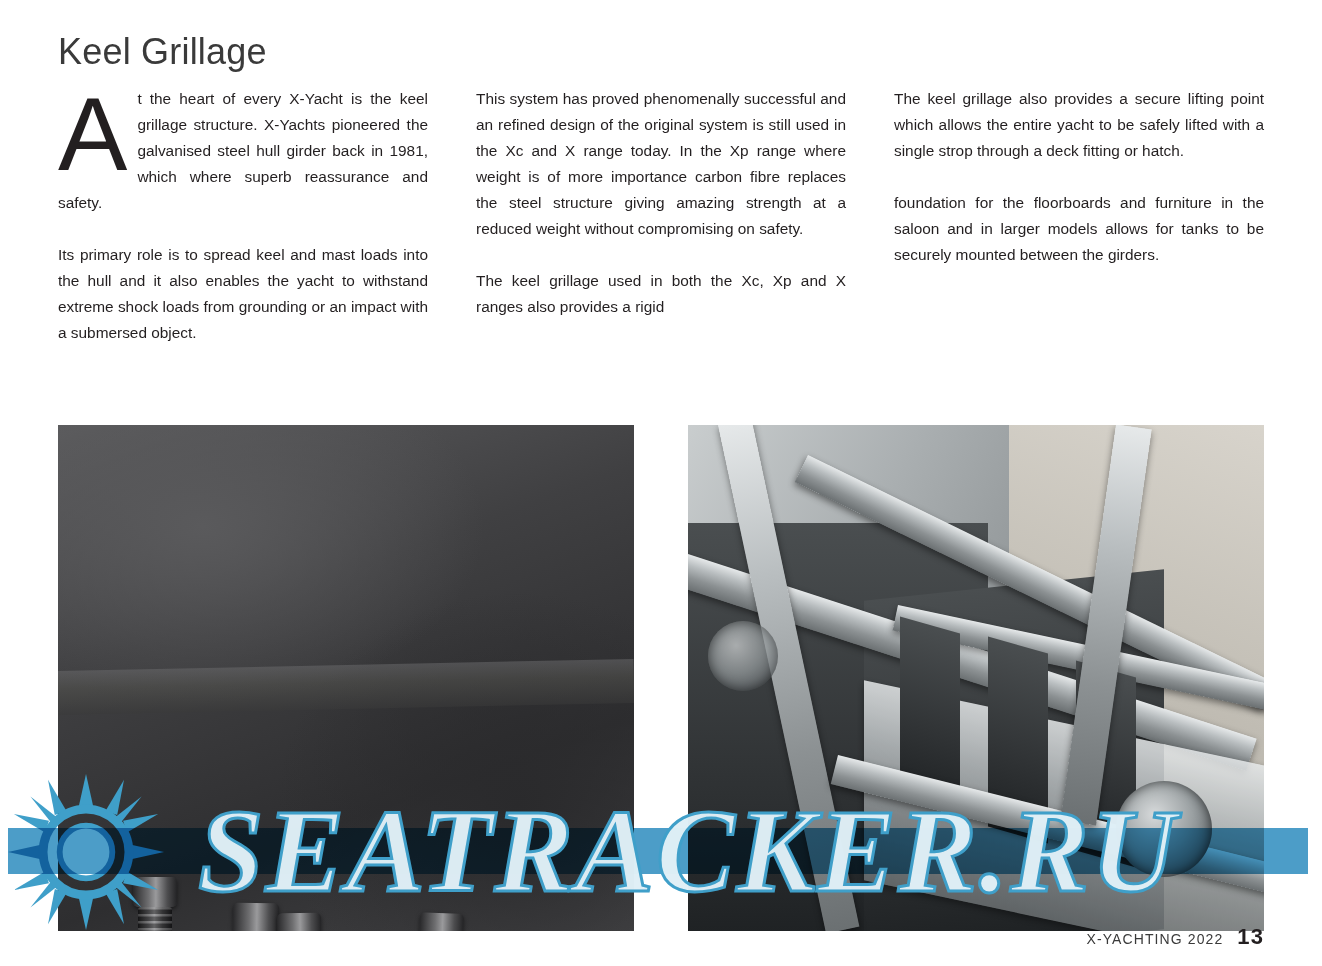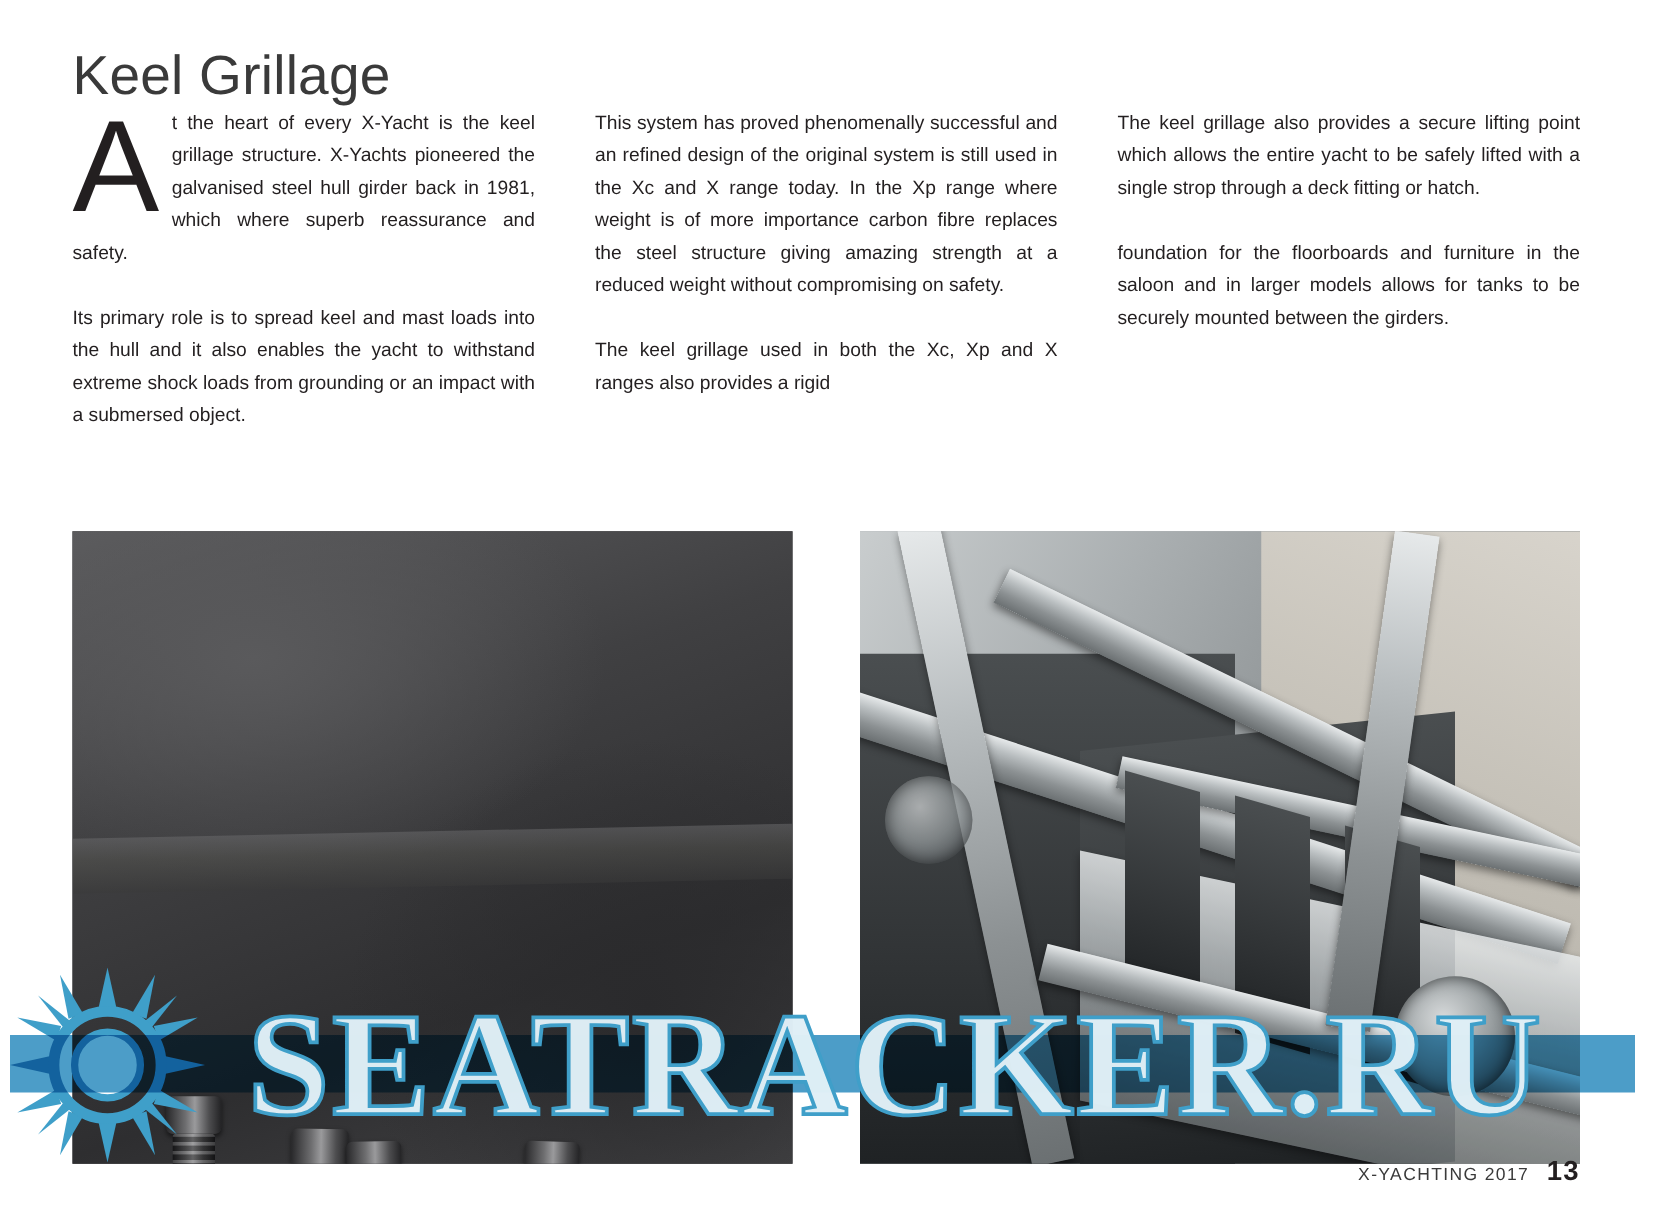--- a/index.html
+++ b/index.html
@@ -19,21 +19,21 @@
   .page {
     position: absolute;
     inset: 0;
   }
 
   
   .page-title {
     position: absolute;
     left: 58px;
     top: 8px;
-    font-size: 44px;
+    font-size: 36px;
     font-weight: 400;
     letter-spacing: 0.2px;
     color: #3a3a3a;
     line-height: 1.1;
   }
 
   
   .columns {
     position: absolute;
     left: 58px;
@@ -153,20 +153,21 @@
   }
 
   
   .watermark {
     position: absolute;
     left: 0;
     bottom: 10px;
     width: 1072px;
     height: 200px;
     pointer-events: none;
+    font-style: italic;
   }
   .wm-text {
     position: absolute;
     left: 198px;
     top: 28px;
     font-size: 118px;
     font-family: "Liberation Serif", serif;
     font-weight: 700;
     letter-spacing: 2px;
     color: rgba(255,255,255,0.82);
@@ -318,17 +319,17 @@
         </g>
         <circle cx="80" cy="80" r="44" fill="none" stroke="#3f9fc9" stroke-width="9"></circle>
         <circle cx="80" cy="80" r="27" fill="#ffffff" stroke="#3f9fc9" stroke-width="6"></circle>
       </g>
     </svg>
     <div class="wm-band"></div>
     <div class="wm-text">SEATRACKER.RU</div>
   </div>
 
   <div class="footer">
-    <span>X-YACHTING 2017</span>
+    <span>X-YACHTING 2022</span>
     <span class="pagenum">13</span>
   </div>
 
 </div>
 
 </body></html>

